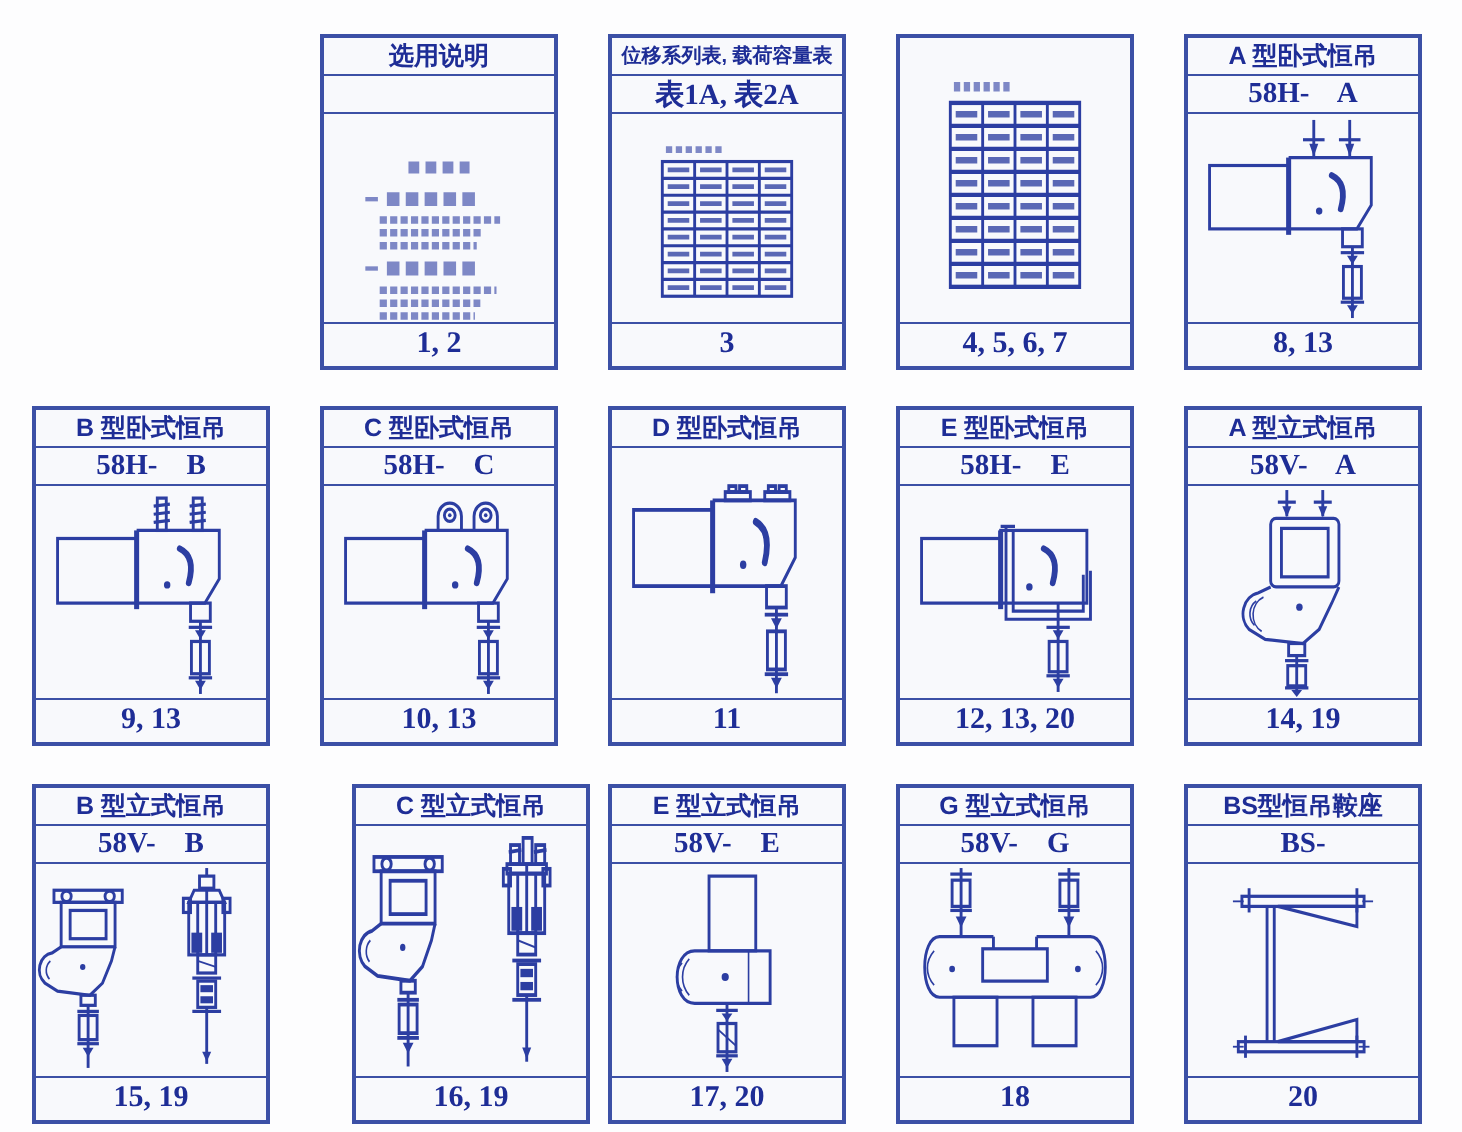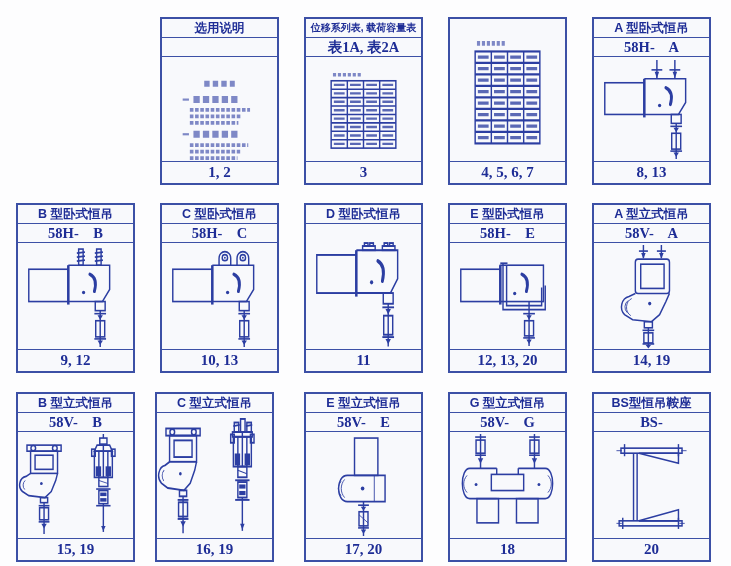--- a/index.html
+++ b/index.html
@@ -173,21 +173,21 @@
         </g>
         <rect x="86" y="58" width="11" height="9" class="ln"></rect>
         <line x1="91.5" y1="67" x2="91.5" y2="103" class="ln"></line>
         <line x1="85" y1="70" x2="98" y2="70" class="ln"></line>
         <path d="M88.5,71.5 L94.5,71.5 L91.5,76 Z" class="fl"></path>
         <rect x="86.5" y="77" width="10" height="16" class="ln"></rect>
         <line x1="85" y1="95" x2="98" y2="95" class="ln"></line>
         <path d="M88.5,96.5 L94.5,96.5 L91.5,101 Z" class="fl"></path>
       </svg>
     </div>
-    <div class="f">9, 12</div>
+    <div class="f">9, 13</div>
   </div>
 
   <div class="cell" style="left:160px;top:203px;height:170px">
     <div class="t">C 型卧式恒吊</div>
     <div class="m">58H-    C</div>
     <div class="b">
       <svg viewBox="0 0 128 105" preserveAspectRatio="none">
         <rect x="12" y="26" width="44" height="32" class="ln"></rect>
         <line x1="56" y1="22" x2="56" y2="61" class="tk"></line>
         <path d="M56,22 L102,22 L102,46 L94,58 L56,58" class="ln"></path>
@@ -339,21 +339,21 @@
         <rect x="91.5" y="60" width="7" height="3.5" class="fl"></rect>
         <rect x="91.5" y="65.5" width="7" height="3.5" class="fl"></rect>
         <line x1="87" y1="73" x2="103" y2="73" class="ln"></line>
         <line x1="95" y1="71" x2="95" y2="99" class="ln"></line>
         <path d="M92.5,93 L97.5,93 L95,98 Z" class="fl"></path>
       </svg>
     </div>
     <div class="f">15, 19</div>
   </div>
 
-  <div class="cell" style="left:155px;top:392px;height:170px">
+  <div class="cell" style="left:176px;top:392px;height:170px">
     <div class="t">C 型立式恒吊</div>
     <div class="b">
       <svg viewBox="0 0 128 105" preserveAspectRatio="none">
         <g class="ln">
           <rect x="10" y="13" width="38" height="6"></rect>
           <circle cx="17" cy="16" r="2.6"></circle>
             <circle cx="41" cy="16" r="2.6"></circle>
           <rect x="14" y="19" width="30" height="22"></rect>
           <rect x="19" y="23" width="20" height="14"></rect>
           <path d="M14,41 L9,44 A8.5,8.5 0 0 0 5,59 L12,63 L30,65 L37,59 L42,48 L44,41"></path>

